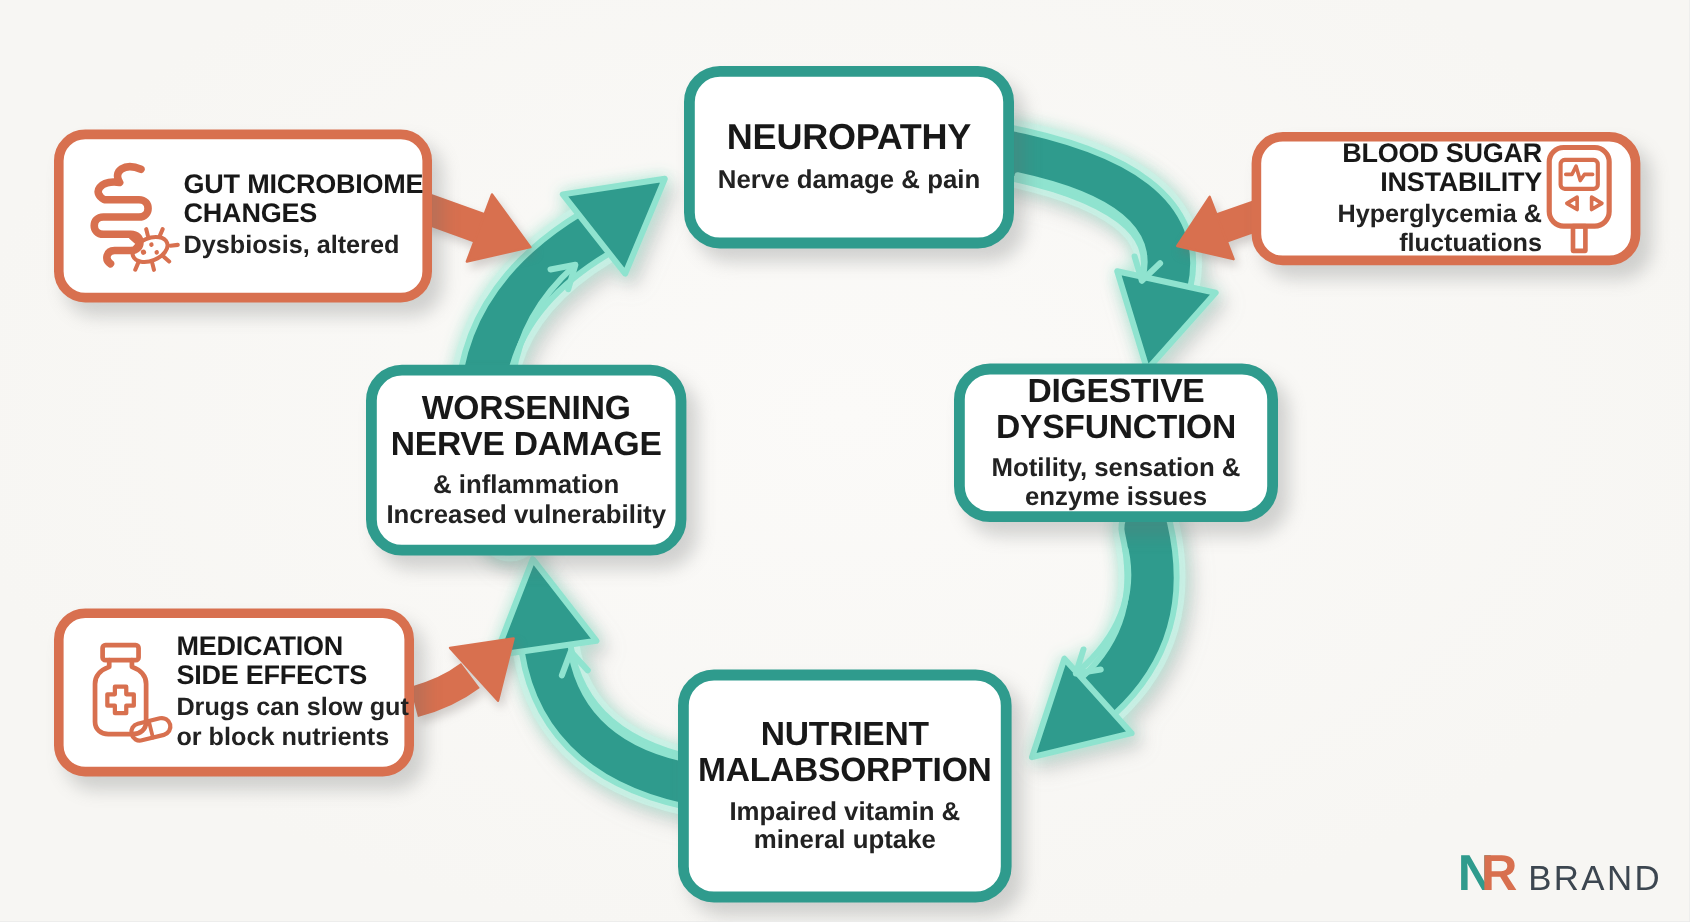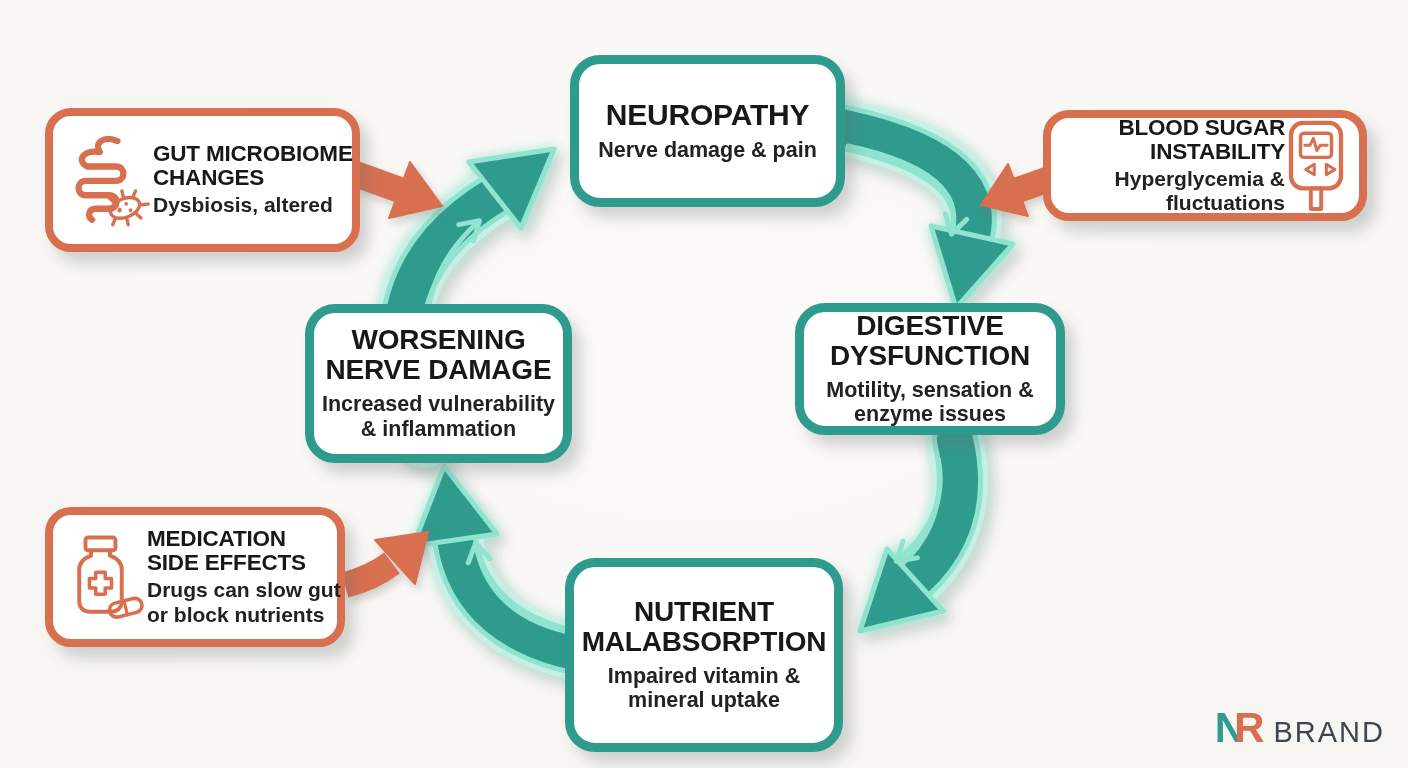--- a/index.html
+++ b/index.html
@@ -127,22 +127,22 @@
     <div class="title-line">NEUROPATHY</div>
     <div class="subs">
       <div class="sub-line">Nerve damage &amp; pain</div>
     </div>
   </div>
 
   <div class="box t-box" id="box-worsening">
     <div class="title-line">WORSENING</div>
     <div class="title-line">NERVE DAMAGE</div>
     <div class="subs">
+      <div class="sub-line">&amp; inflammation</div>
       <div class="sub-line">Increased vulnerability</div>
-      <div class="sub-line">&amp; inflammation</div>
     </div>
   </div>
 
   <div class="box t-box" id="box-digestive">
     <div class="title-line">DIGESTIVE</div>
     <div class="title-line">DYSFUNCTION</div>
     <div class="subs">
       <div class="sub-line">Motility, sensation &amp;</div>
       <div class="sub-line">enzyme issues</div>
     </div>

